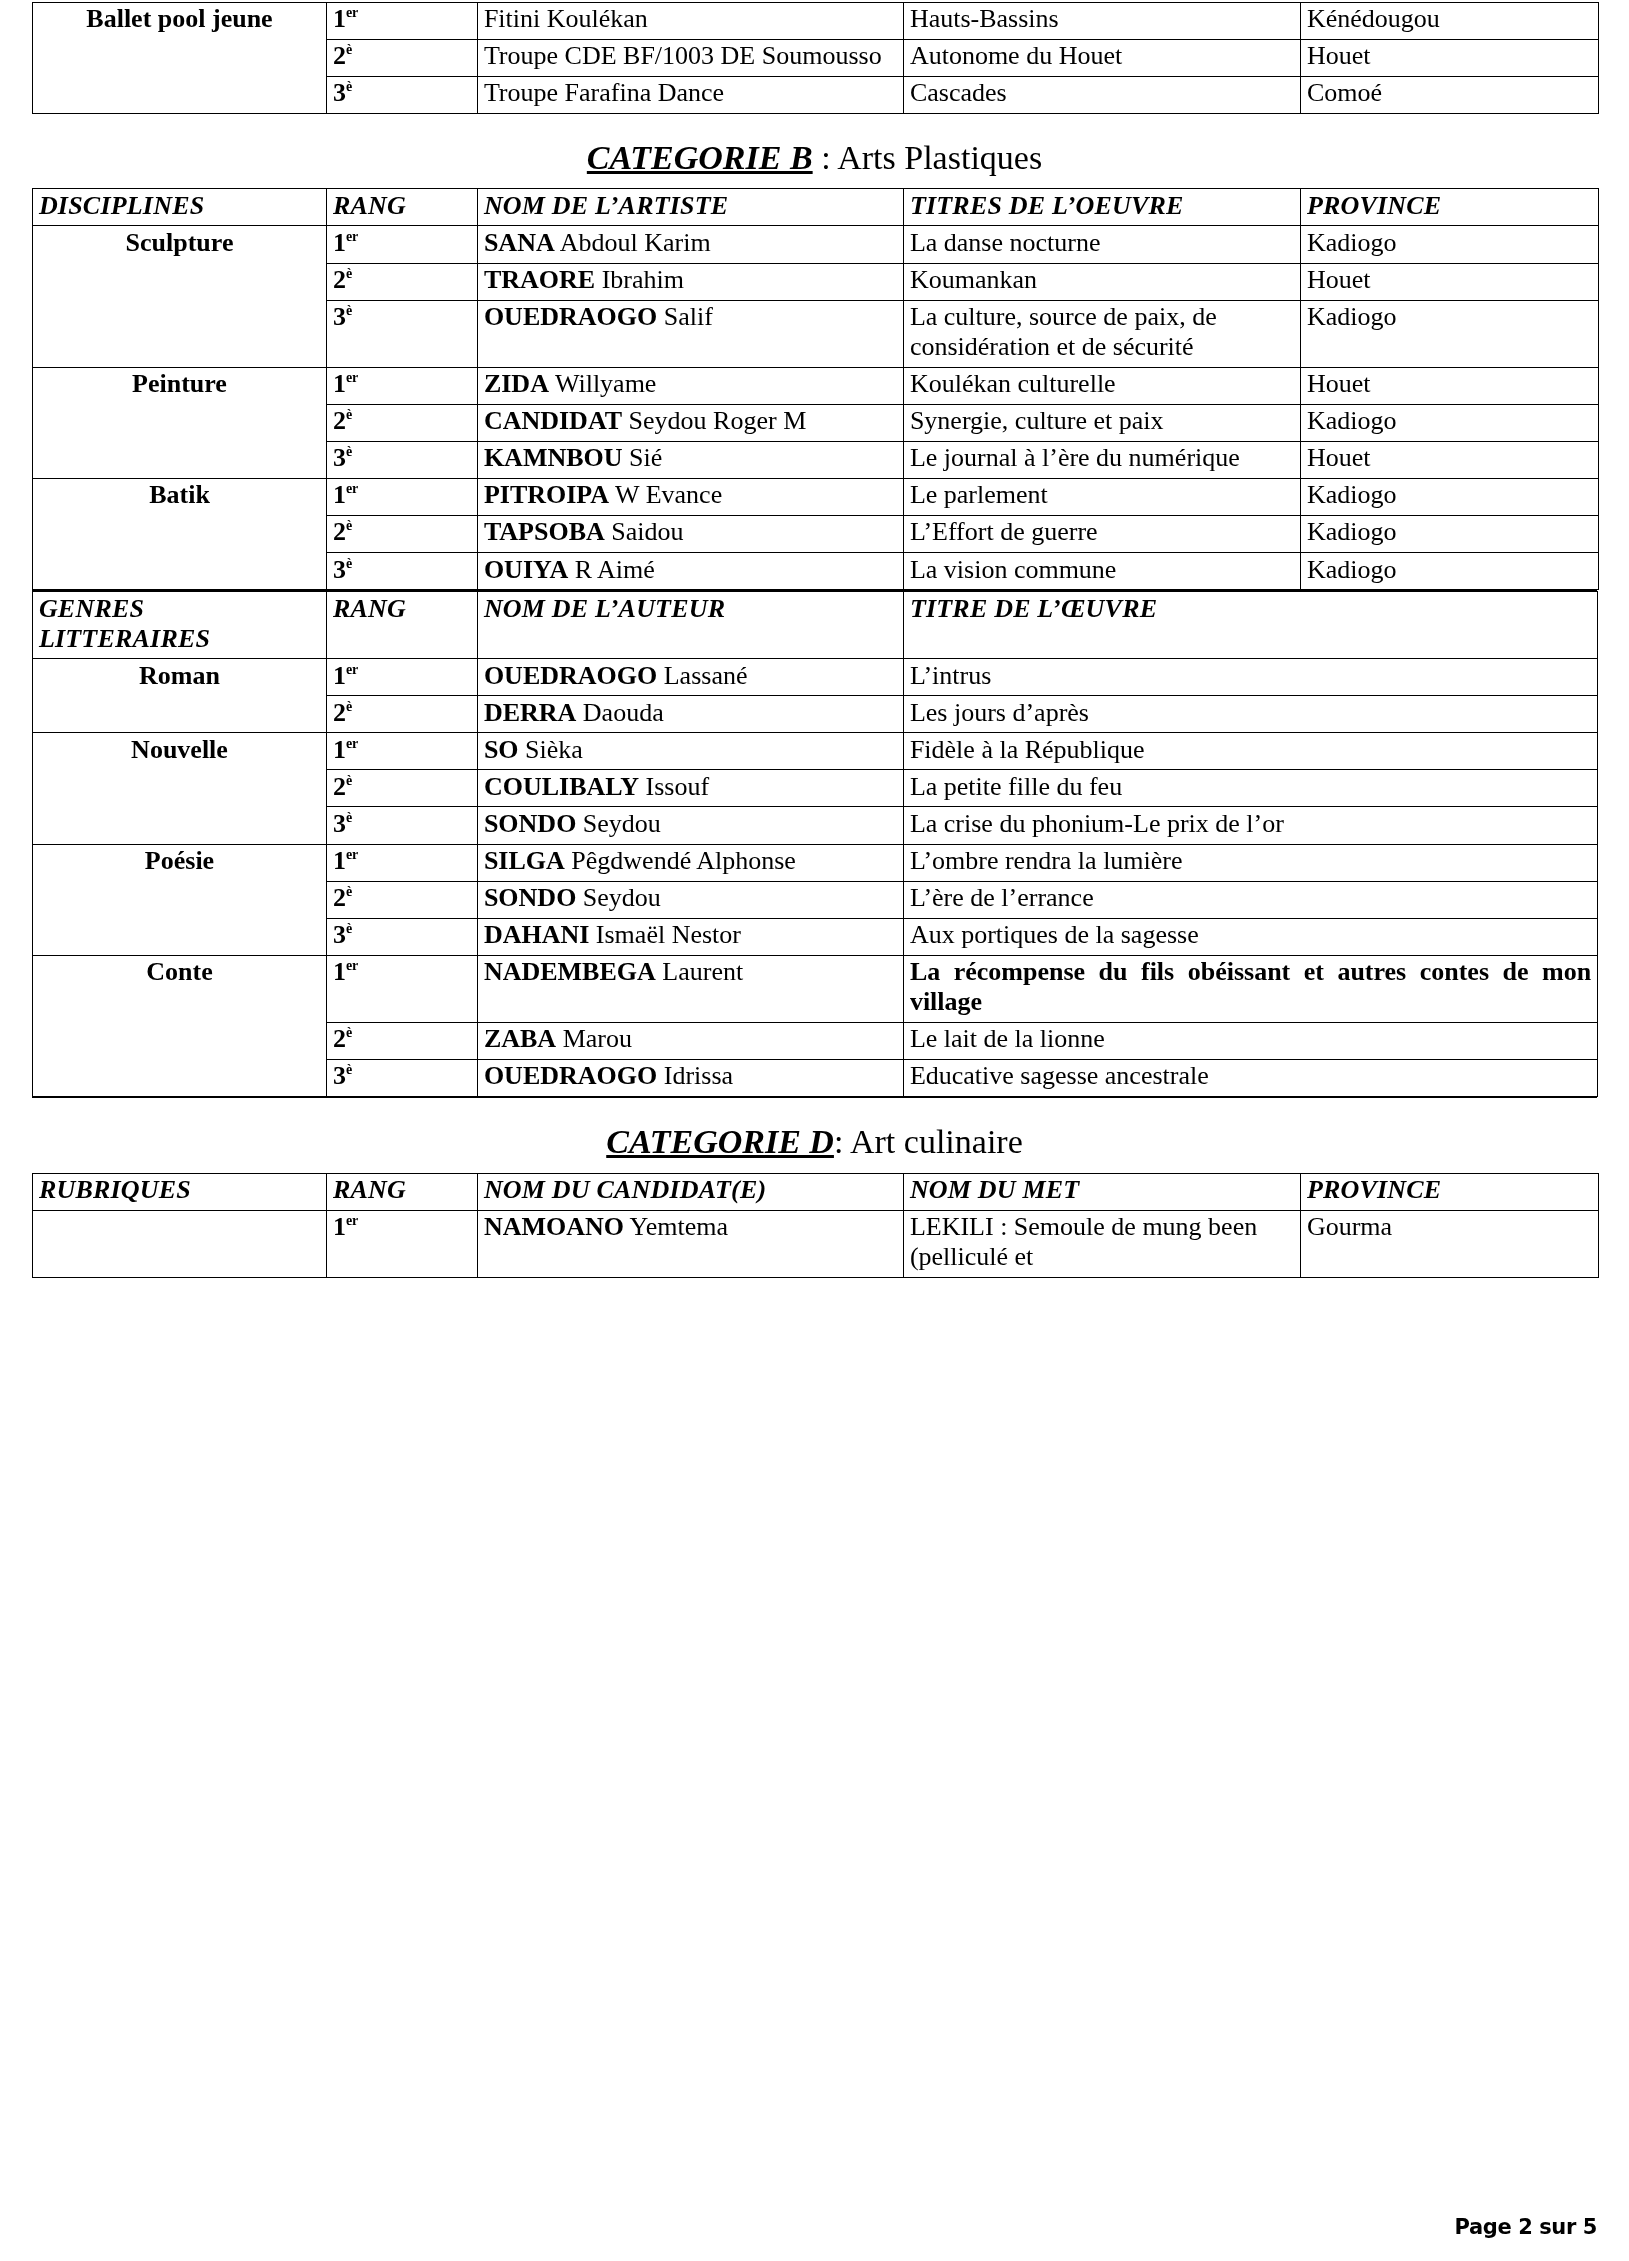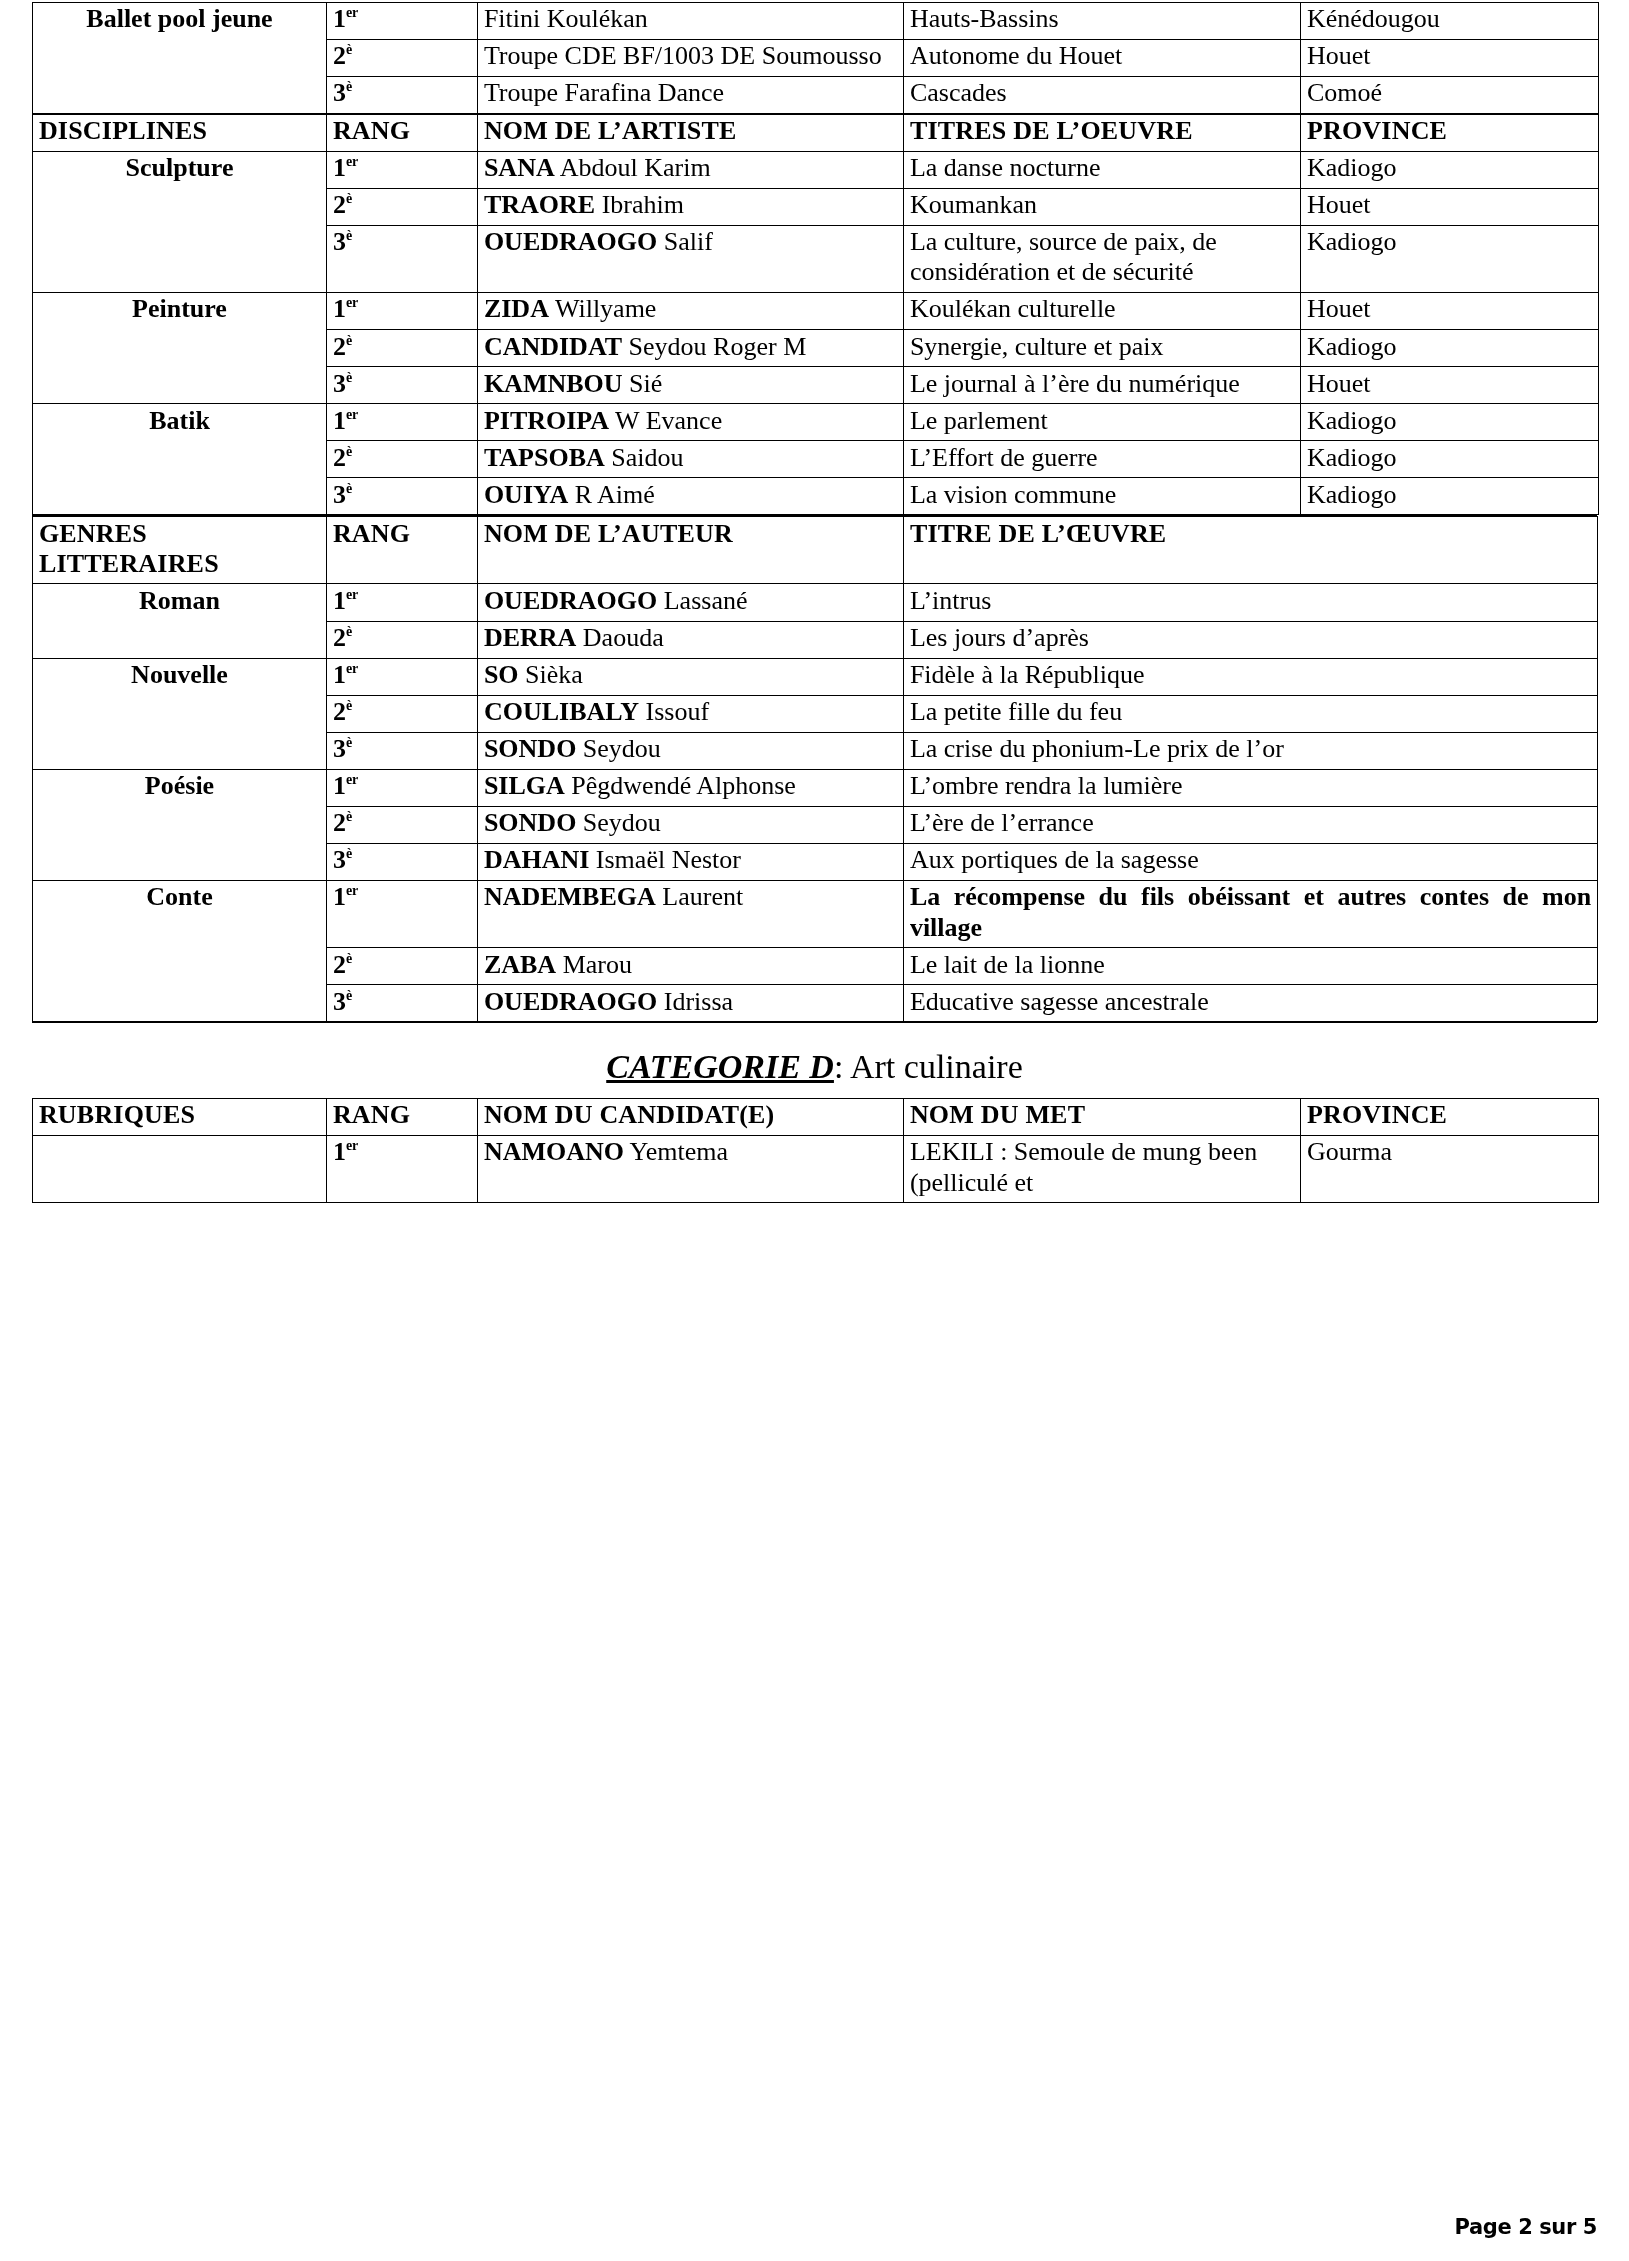--- a/index.html
+++ b/index.html
@@ -45,20 +45,21 @@
     font-size: 14px;
     vertical-align: super;
   }
   .disc {
     text-align: center;
     font-weight: bold;
     font-size: 29px;
     vertical-align: middle;
   }
   .hdr td {
+    font-style: italic;
     font-weight: bold;
     font-size: 28px;
     letter-spacing: 0.2px;
   }
   .bold {
     font-weight: bold;
   }
   .big {
     font-size: 30px;
   }
@@ -128,20 +129,23 @@
       </tr>
       <tr>
         <td class="rank"><span>3</span><sup>è</sup></td>
         <td>Troupe Farafina Dance</td>
         <td>Cascades</td>
         <td>Comoé</td>
       </tr>
     </tbody>
       </table>
 
+    <div class="cat-title">
+      <span class="b">CATEGORIE B</span><span> : Arts Plastiques</span>
+    </div>
 
     <table class="doc">
       <colgroup>
         <col style="width:294px">
         <col style="width:151px">
         <col style="width:426px">
         <col style="width:397px">
         <col style="width:298px">
       </colgroup>
       <tbody>

